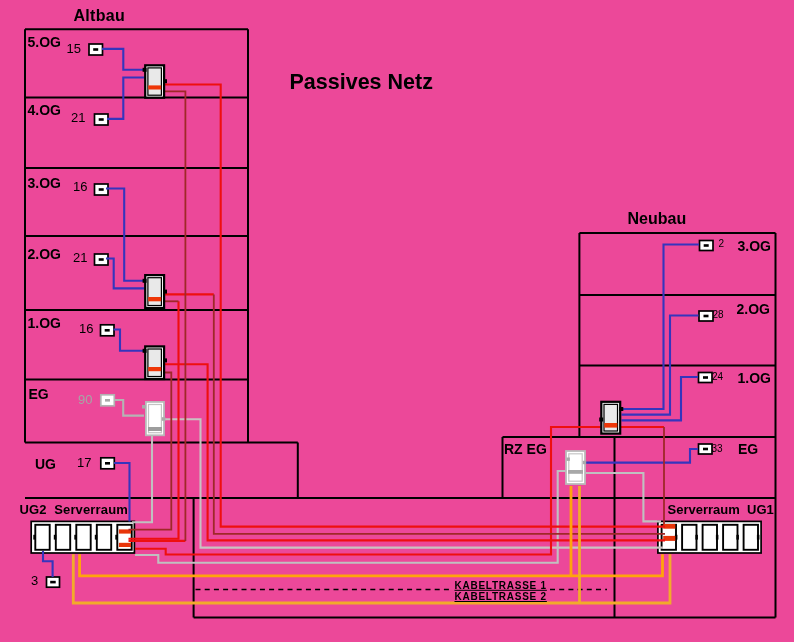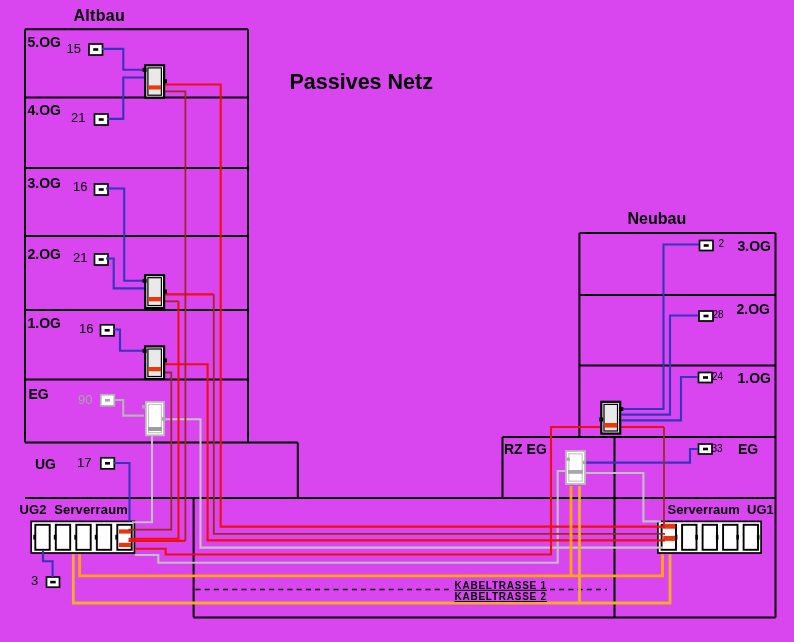--- a/index.html
+++ b/index.html
@@ -1,16 +1,16 @@
 <!DOCTYPE html>
 <html><head>
 <meta charset="utf-8">
 <style>
 html,body{margin:0;padding:0;background:#ffffff;}
-#stage{position:relative;width:794px;height:642px;background:#d946ef;overflow:hidden;}
+#stage{position:relative;width:794px;height:642px;background:#ec4899;overflow:hidden;}
 text{font-family:"Liberation Sans",sans-serif;}
 </style>
 </head>
 <body>
 <div id="stage">
 <svg width="794" height="642" viewBox="0 0 794 642">
 
 <g stroke="#000000" stroke-width="2" fill="none">
 
   <path d="M25,29.2 H248 M25,29.2 V442.5 M248,29.2 V442.5"></path>

